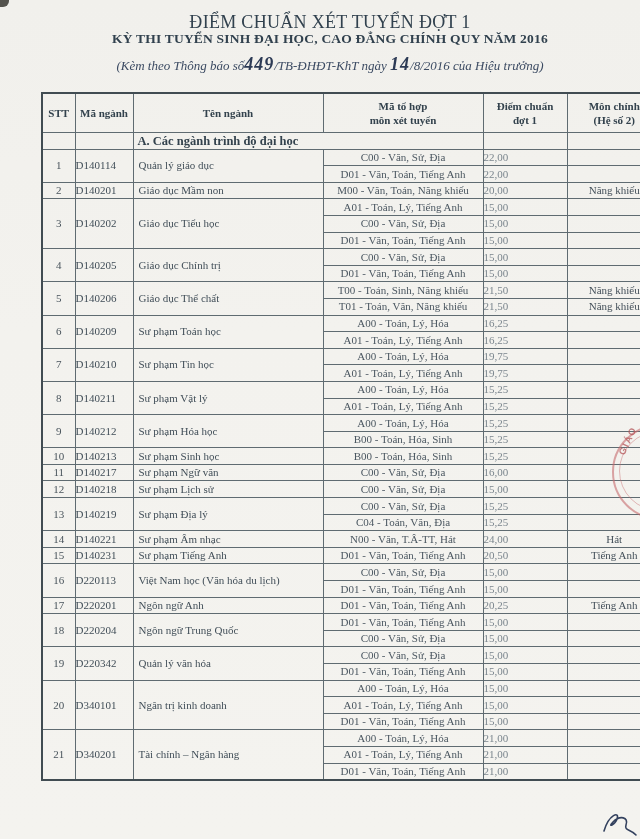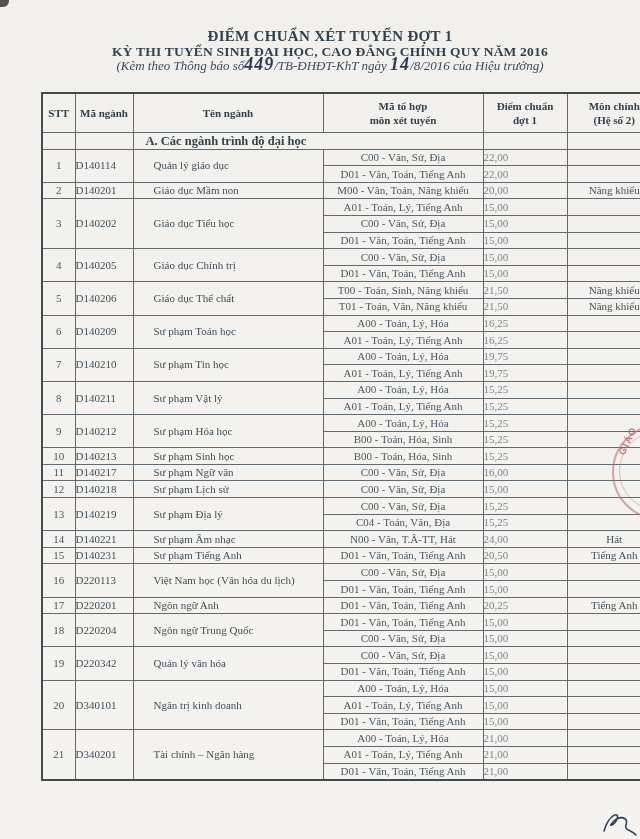--- a/index.html
+++ b/index.html
@@ -3,35 +3,35 @@
 <meta charset="utf-8">
 <style>
   html,body{margin:0;padding:0;}
   .page{
     position:relative; width:640px; height:839px; overflow:hidden;
     background:linear-gradient(180deg,#f1f0ec 0%,#f3f2ee 40%,#f4f3ef 100%);
     font-family:"Liberation Serif", serif; color:#3a4750;
   }
   .corner-mark{position:absolute;left:0;top:0;width:9px;height:7px;background:#54534e;border-bottom-right-radius:6px;}
   .title1,.title2,.subtitle{position:absolute;left:20px;width:620px;text-align:center;color:#31414e;}
-  .title1{top:28px;font-size:15px;font-weight:bold;letter-spacing:.3px;}
-  .title2{top:31px;font-size:13.5px;font-weight:bold;letter-spacing:.2px;margin-top:13px;}
+  .title1{top:12px;font-size:18px;font-weight:normal;letter-spacing:.3px;}
+  .title2{top:31px;font-size:13.5px;font-weight:bold;letter-spacing:.2px;}
   .subtitle{top:54px;font-size:13px;font-style:italic;color:#3b4a62;}
   .hw{font-weight:bold;font-style:italic;color:#2c3a55;letter-spacing:1px;font-size:18px;}
   .tbl-wrap{position:absolute;left:12px;top:92px;margin-left:29px;}
   table{border-collapse:collapse;table-layout:fixed;width:620px;border:2px solid #414c52;}
   th,td{border:1px solid #5f6b71;overflow:hidden;white-space:nowrap;padding:0;font-size:11px;line-height:1.15;}
   thead th{height:38px;font-weight:bold;color:#33424d;white-space:pre-line;line-height:1.3;}
   tbody td{height:15.6px;}
-  tr.section td{font-weight:bold;font-size:12.5px;color:#33424d;text-align:left;padding-left:12px;}
+  tr.section td{font-weight:bold;font-size:12.5px;color:#33424d;text-align:left;padding-left:4px;}
   tr.grp td{border-top:1.8px solid #49545a;}
   tr.sub td{border-top:1px solid #7a858c;}
   .c-stt{text-align:center;color:#49545c;}
   .c-code{color:#414e58;}
-  .c-name{text-align:left;padding-left:20px;color:#414e58;}
+  .c-name{text-align:left;padding-left:5px;color:#414e58;}
   .c-combo{text-align:center;color:#4b5761;}
   .c-score{text-align:left;color:#7b868e;}
   .c-main{text-align:center;color:#44505a;}
   .stamp-outer{position:absolute;left:612px;top:424px;width:92px;height:92px;border:2.5px solid rgba(199,106,110,.6);border-radius:50%;}
   .stamp-inner{position:absolute;left:619px;top:431px;width:78px;height:78px;border:1.5px solid rgba(199,106,110,.45);border-radius:50%;}
   .stamp-text{position:absolute;left:616px;top:452px;transform:rotate(-65deg);transform-origin:left top;
     font-family:"Liberation Sans",sans-serif;font-size:9.5px;font-weight:bold;color:rgba(180,85,90,.75);letter-spacing:1.5px;}
   .signature{position:absolute;left:597px;top:810px;}
 </style>
 </head>

